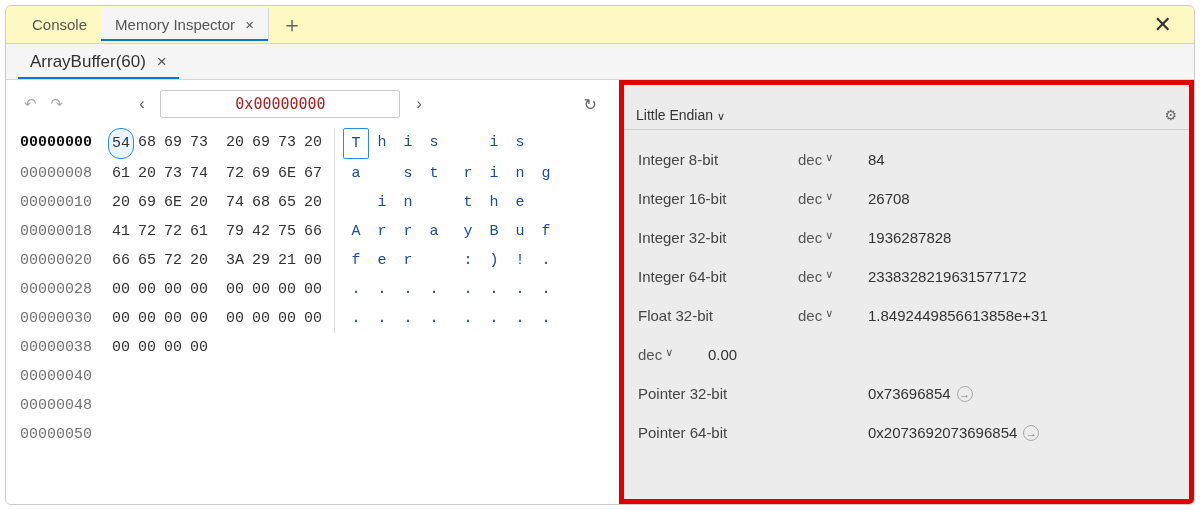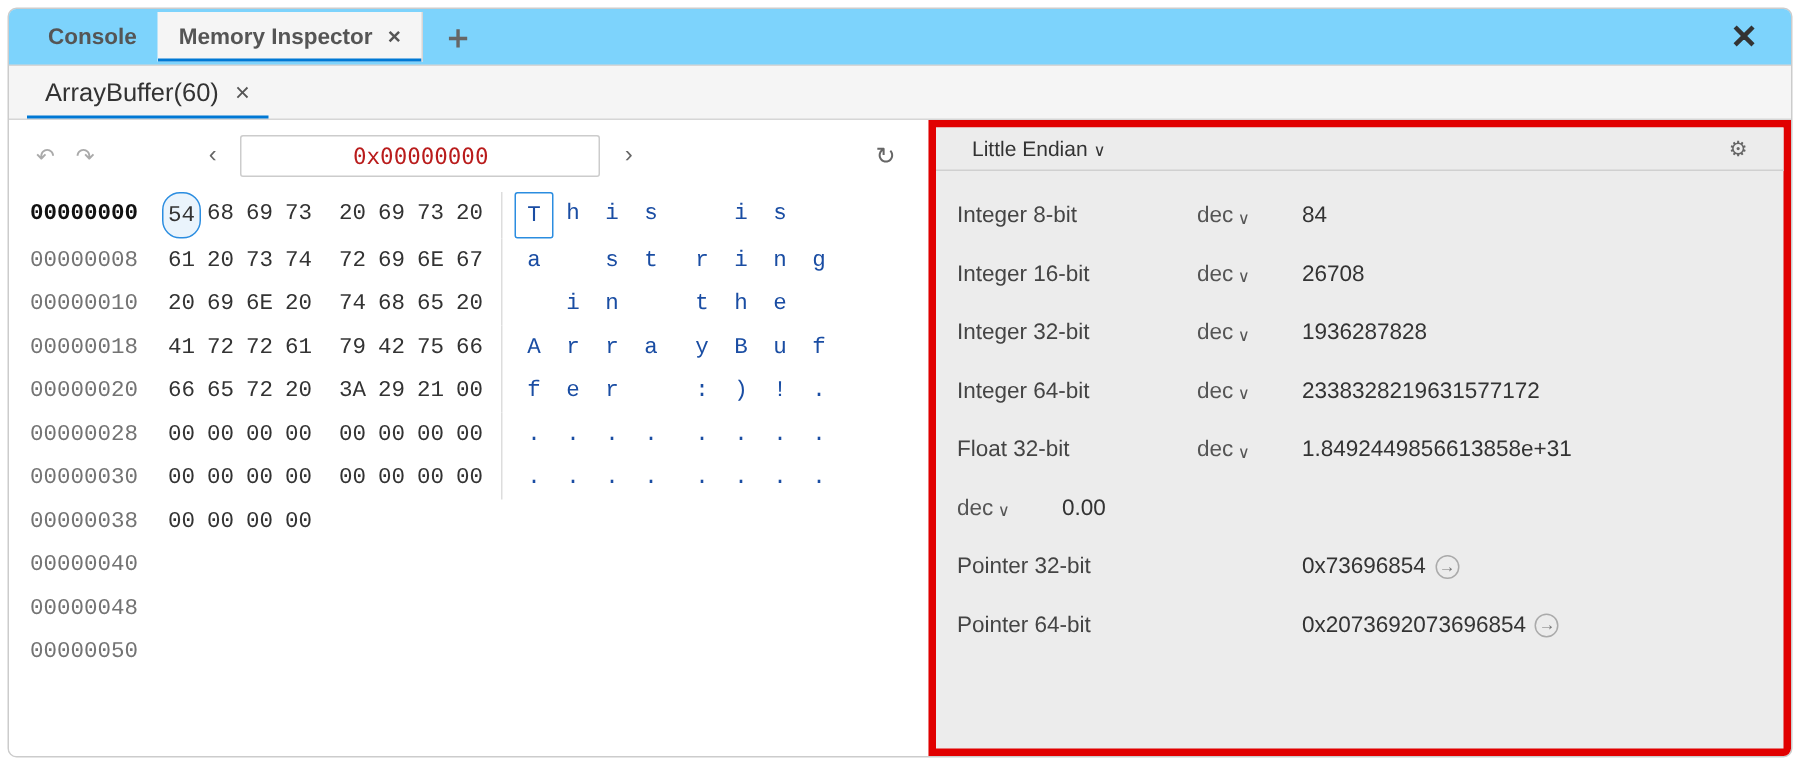--- a/index.html
+++ b/index.html
@@ -18,26 +18,25 @@
       width: 100%;
       height: 100%;
       overflow: hidden;
       background: #ededed;
       display: flex;
       flex-direction: column;
     }
     .tabs {
       display: flex;
       align-items: center;
-      background: #7dd3fc;
+      background: #fef9c3;
       height: 38px;
       padding-left: 12px;
       position: relative;
       border-bottom: 1px solid #d6d6d6;
-      font-weight: bold;
     }
     .tab {
       padding: 8px 14px;
       color: #555;
       cursor: pointer;
       position: relative;
       font-size: 15px;
     }
     .tab.active {
       background: #f5f5f5;
@@ -159,23 +158,24 @@
     .right-panel {
       flex: 0 0 575px;
       border: 5px solid #e10000;
       background: #ececec;
       display: flex;
       flex-direction: column;
     }
     .endian-bar {
       display: flex;
       align-items: flex-end;
-      padding: 6px 24px;
+      padding: 6px 12px;
       border-bottom: 1px solid #d0d0d0;
       background: #ececec;
+      margin-top: 16px;
     }
     .endian-bar .gear {
       margin-left: auto;
       color: #666;
       cursor: pointer;
     }
     .type-table {
       padding: 10px 14px;
     }
     .type-row {
@@ -183,21 +183,21 @@
       align-items: center;
       height: 39px;
       color: #444;
       font-size: 15px;
     }
     .type-name { width: 160px; }
     .type-format {
       width: 70px;
       color: #555;
       display: flex;
-      align-items: flex-end;
+      align-items: flex-start;
       gap: 3px;
     }
     .type-value {
       flex: 1;
       color: #333;
       display: flex;
       align-items: center;
       gap: 6px;
     }
     .jump-icon {

